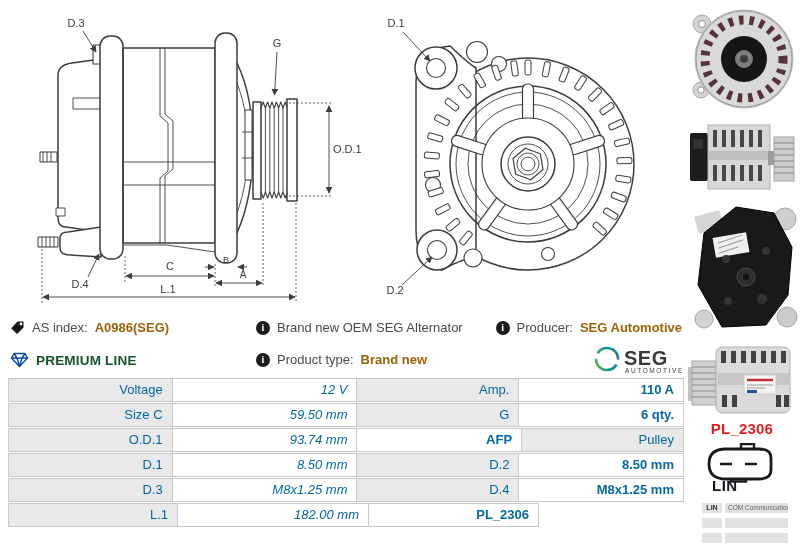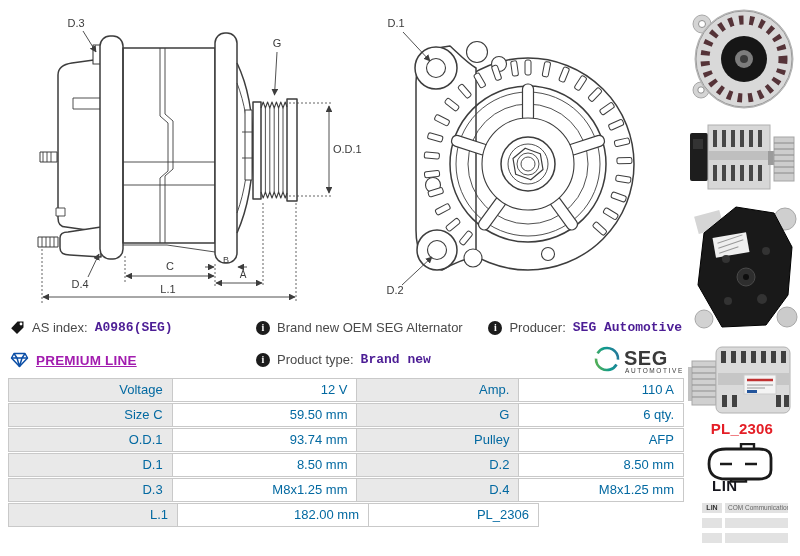--- a/index.html
+++ b/index.html
@@ -2,33 +2,33 @@
 <html><head>
 <meta charset="utf-8">
 <style>
   html,body{margin:0;padding:0;background:#fff;}
   .page{position:relative;width:800px;height:556px;background:#fff;overflow:hidden;
         font-family:"Liberation Sans",sans-serif;}
   .abs{position:absolute;}
 
   
   .info-row{display:flex;align-items:center;gap:7px;font-size:13px;color:#4a4a4a;white-space:nowrap;justify-content:center;}
-  .info-row b{color:#4c1d95;font-family:Liberation Mono, monospace;}
+  .info-row b{color:#a16207;}
   .info-i{width:14px;height:14px;border-radius:50%;background:#1c1c1c;color:#fff;
           font-size:10px;font-weight:bold;text-align:center;line-height:14px;flex:0 0 14px;
           font-family:"Liberation Serif",serif;}
-  .premium-txt{color:#a21caf;font-weight:bold;font-size:13.5px;letter-spacing:.2px;text-decoration:underline;}
+  .premium-txt{color:#14532d;font-weight:bold;font-size:13.5px;letter-spacing:.2px;}
 
   
   .spec-table{position:absolute;left:8px;top:378px;width:676px;}
   .spec-row{display:flex;margin-bottom:1px;}
   .spec-cell{box-sizing:border-box;height:24px;line-height:22px;border:1px solid #c9c9c9;
              font-size:13px;color:#0369a1;text-align:right;padding-right:9px;background:#fff;}
   .spec-cell.lbl{background:#e9e9e9;}
-  .c1{width:170px;} .c2{width:192px;margin-left:-1px;} .c3{width:168px;margin-left:-1px;padding-left:8px;} .c4{width:171px;margin-left:-1px;}
+  .c1{width:170px;} .c2{width:192px;margin-left:-1px;font-style:italic;} .c3{width:168px;margin-left:-1px;padding-left:8px;} .c4{width:171px;margin-left:-1px;font-weight:bold;}
 
   
   .pl-code{position:absolute;left:696px;top:420px;width:92px;text-align:center;
            color:#e41e26;font-weight:bold;font-size:15px;letter-spacing:.2px;}
   .lin-label{position:absolute;left:712px;top:477px;font-size:15px;font-weight:bold;color:#15151d;letter-spacing:.5px;}
   .pin-table{position:absolute;left:702px;top:503px;width:86px;}
   .pin-row{display:flex;gap:3px;margin-bottom:5px;}
   .pin-c1{width:20px;height:10px;background:#e2e2e2;font-size:7px;font-weight:bold;
           text-align:center;line-height:10px;color:#333;}
   .pin-c2{flex:1;height:10px;background:#e2e2e2;font-size:6.5px;line-height:10px;color:#666;padding-left:3px;
@@ -337,22 +337,22 @@
     </div>
     <div class="spec-row">
       <div class="spec-cell lbl c1">Size C</div>
       <div class="spec-cell c2">59.50 mm</div>
       <div class="spec-cell lbl c3">G</div>
       <div class="spec-cell c4">6 qty.</div>
     </div>
     <div class="spec-row">
       <div class="spec-cell lbl c1">O.D.1</div>
       <div class="spec-cell c2">93.74 mm</div>
+      <div class="spec-cell c4">AFP</div>
       <div class="spec-cell lbl c3">Pulley</div>
-      <div class="spec-cell c4">AFP</div>
     </div>
     <div class="spec-row">
       <div class="spec-cell lbl c1">D.1</div>
       <div class="spec-cell c2">8.50 mm</div>
       <div class="spec-cell lbl c3">D.2</div>
       <div class="spec-cell c4">8.50 mm</div>
     </div>
     <div class="spec-row">
       <div class="spec-cell lbl c1">D.3</div>
       <div class="spec-cell c2">M8x1.25 mm</div>

